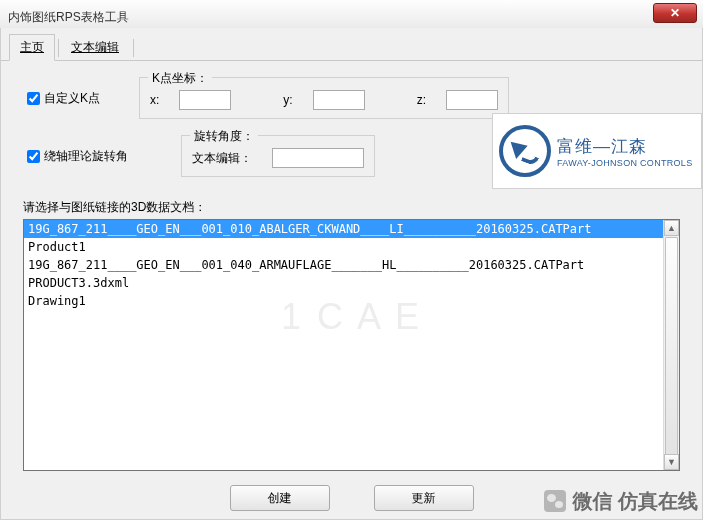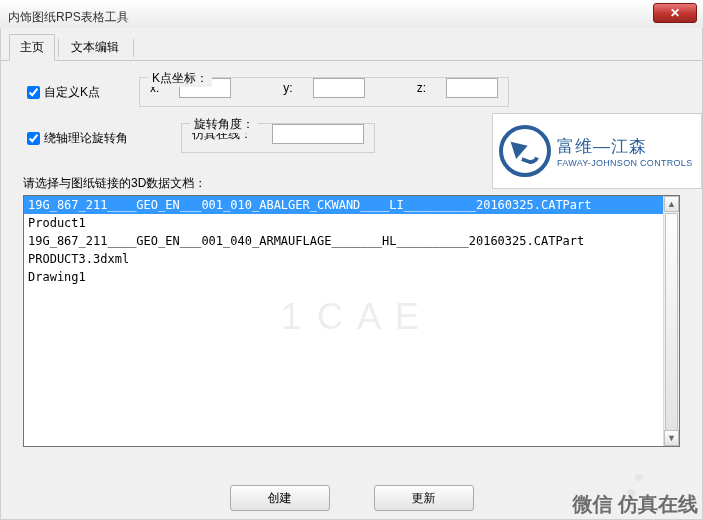--- a/index.html
+++ b/index.html
@@ -53,20 +53,21 @@
     border: 1px solid #cfcfcf;
     border-top: none;
   }
 
   
   .tabs {
     display: flex;
     align-items: flex-end;
     padding: 6px 12px 0 8px;
     border-bottom: 1px solid #c8c8c8;
+    text-decoration: underline;
   }
   .tab {
     padding: 4px 10px;
     border: 1px solid transparent;
     border-bottom: none;
     cursor: pointer;
     margin-right: 2px;
     color: #000;
   }
   .tab.active {
@@ -90,21 +91,21 @@
   
   .row1, .row2 { display: flex; align-items: center; }
   .row1 { margin-top: 6px; }
   .checkwrap { display: flex; align-items: center; }
   .checkwrap input { margin-right: 4px; }
 
   
   .groupbox {
     border: 1px solid #d0d0d0;
     position: relative;
-    padding: 0 10px 8px 10px;
+    padding: 12px 10px 8px 10px;
     display: inline-flex;
     align-items: center;
     gap: 20px;
   }
   .groupbox .legend {
     position: absolute;
     top: -8px;
     left: 8px;
     background: #f0f0f0;
     padding: 0 4px;
@@ -244,21 +245,20 @@
   
   .corner-brand {
     position: absolute;
     right: 4px;
     bottom: 2px;
     display:flex;
     align-items:center;
     gap:6px;
     color:#444;
     height: 32px;
-    flex-direction: column;
   }
   .wechat-icon {
     width:22px;height:22px;border-radius:4px;
     background:#888;opacity:.55;position:relative;
   }
   .wechat-icon::before,.wechat-icon::after{
     content:'';position:absolute;border-radius:50%;background:#ddd;
   }
   .wechat-icon::before{width:9px;height:8px;top:4px;left:3px}
   .wechat-icon::after{width:8px;height:7px;bottom:4px;right:3px}
@@ -307,21 +307,21 @@
       </div>
     </div>
 
     <div class="row2" style="margin-top:16px;">
       <label class="checkwrap" style="width:116px;">
         <input type="checkbox" checked="" style="">
         <span>绕轴理论旋转角</span>
       </label>
       <div class="groupbox" style="margin-left:42px;">
         <span class="legend">旋转角度：</span>
-        <span>仿真在线：</span>
+        <span>文本编辑：</span>
         <input class="txt" style="width: 92px;" value="">
       </div>
     </div>
 
     <div class="logo-box">
       <div class="logo-circle">
         <div class="logo-shape"></div>
         <div class="logo-shape2"></div>
       </div>
       <div class="logo-text">

